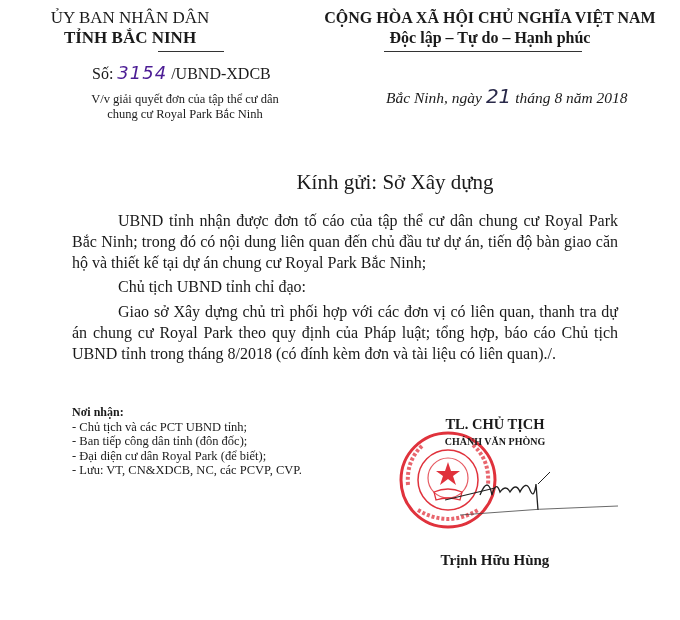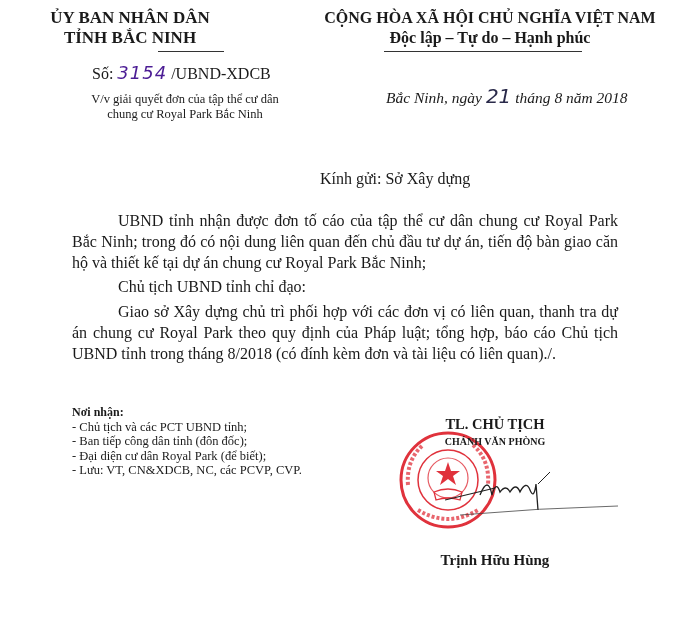--- a/index.html
+++ b/index.html
@@ -4,37 +4,37 @@
   <style>
     html, body { margin: 0; padding: 0; }
     body {
       width: 680px; height: 620px; background: #ffffff; position: relative; overflow: hidden;
       font-family: "Liberation Serif", "DejaVu Serif", serif; color: #1a1a1a;
     }
     .abs { position: absolute; }
     .center { text-align: center; }
 
     .left-header { left: 0; width: 260px; top: 8px; }
-    .left-header .l1 { font-size: 17px; font-weight: bold; line-height: 20px; }
+    .left-header .l1 { font-size: 17px; font-weight: normal; line-height: 20px; }
     .left-header .l2 { font-size: 17px; font-weight: bold; line-height: 20px; }
     .left-rule { left: 158px; top: 51px; width: 66px; height: 1px; background: #333; }
 
     .right-header { left: 300px; width: 380px; top: 8px; }
     .right-header .r1 { font-size: 16px; font-weight: bold; line-height: 20px; }
     .right-header .r2 { font-size: 16px; font-weight: bold; line-height: 20px; }
     .right-rule { left: 384px; top: 51px; width: 198px; height: 1px; background: #333; }
 
     .docnum { left: 92px; top: 62px; font-size: 16px; line-height: 22px; }
     .docnum .hand { font-family: "DejaVu Sans", sans-serif; font-style: italic; font-size: 18px; color: #4c1d95; letter-spacing: 1px; }
     .subject { left: 80px; width: 210px; top: 92px; font-size: 12.5px; line-height: 15px; }
 
     .dateline { left: 386px; top: 84px; font-size: 15.5px; font-style: italic; }
     .dateline .hand { font-family: "DejaVu Sans", sans-serif; font-size: 20px; color: #2a2a4a; }
 
-    .recipient { left: 0; width: 680px; top: 170px; font-size: 16px; padding-left: 110px; box-sizing: border-box; text-align: center; }
+    .recipient { left: 0; width: 680px; top: 170px; font-size: 21px; padding-left: 110px; box-sizing: border-box; text-align: center; }
 
     .body { left: 72px; width: 546px; font-size: 16px; line-height: 21px; text-align: justify; }
     .body p { margin: 0; text-indent: 46px; }
     .p1 { top: 210px; }
     .p2 { top: 276px; }
     .p3 { top: 301px; }
 
     .receivers { left: 72px; top: 405px; font-size: 12.5px; line-height: 14.5px; }
     .receivers .title { font-weight: bold; font-size: 12px; }
 

